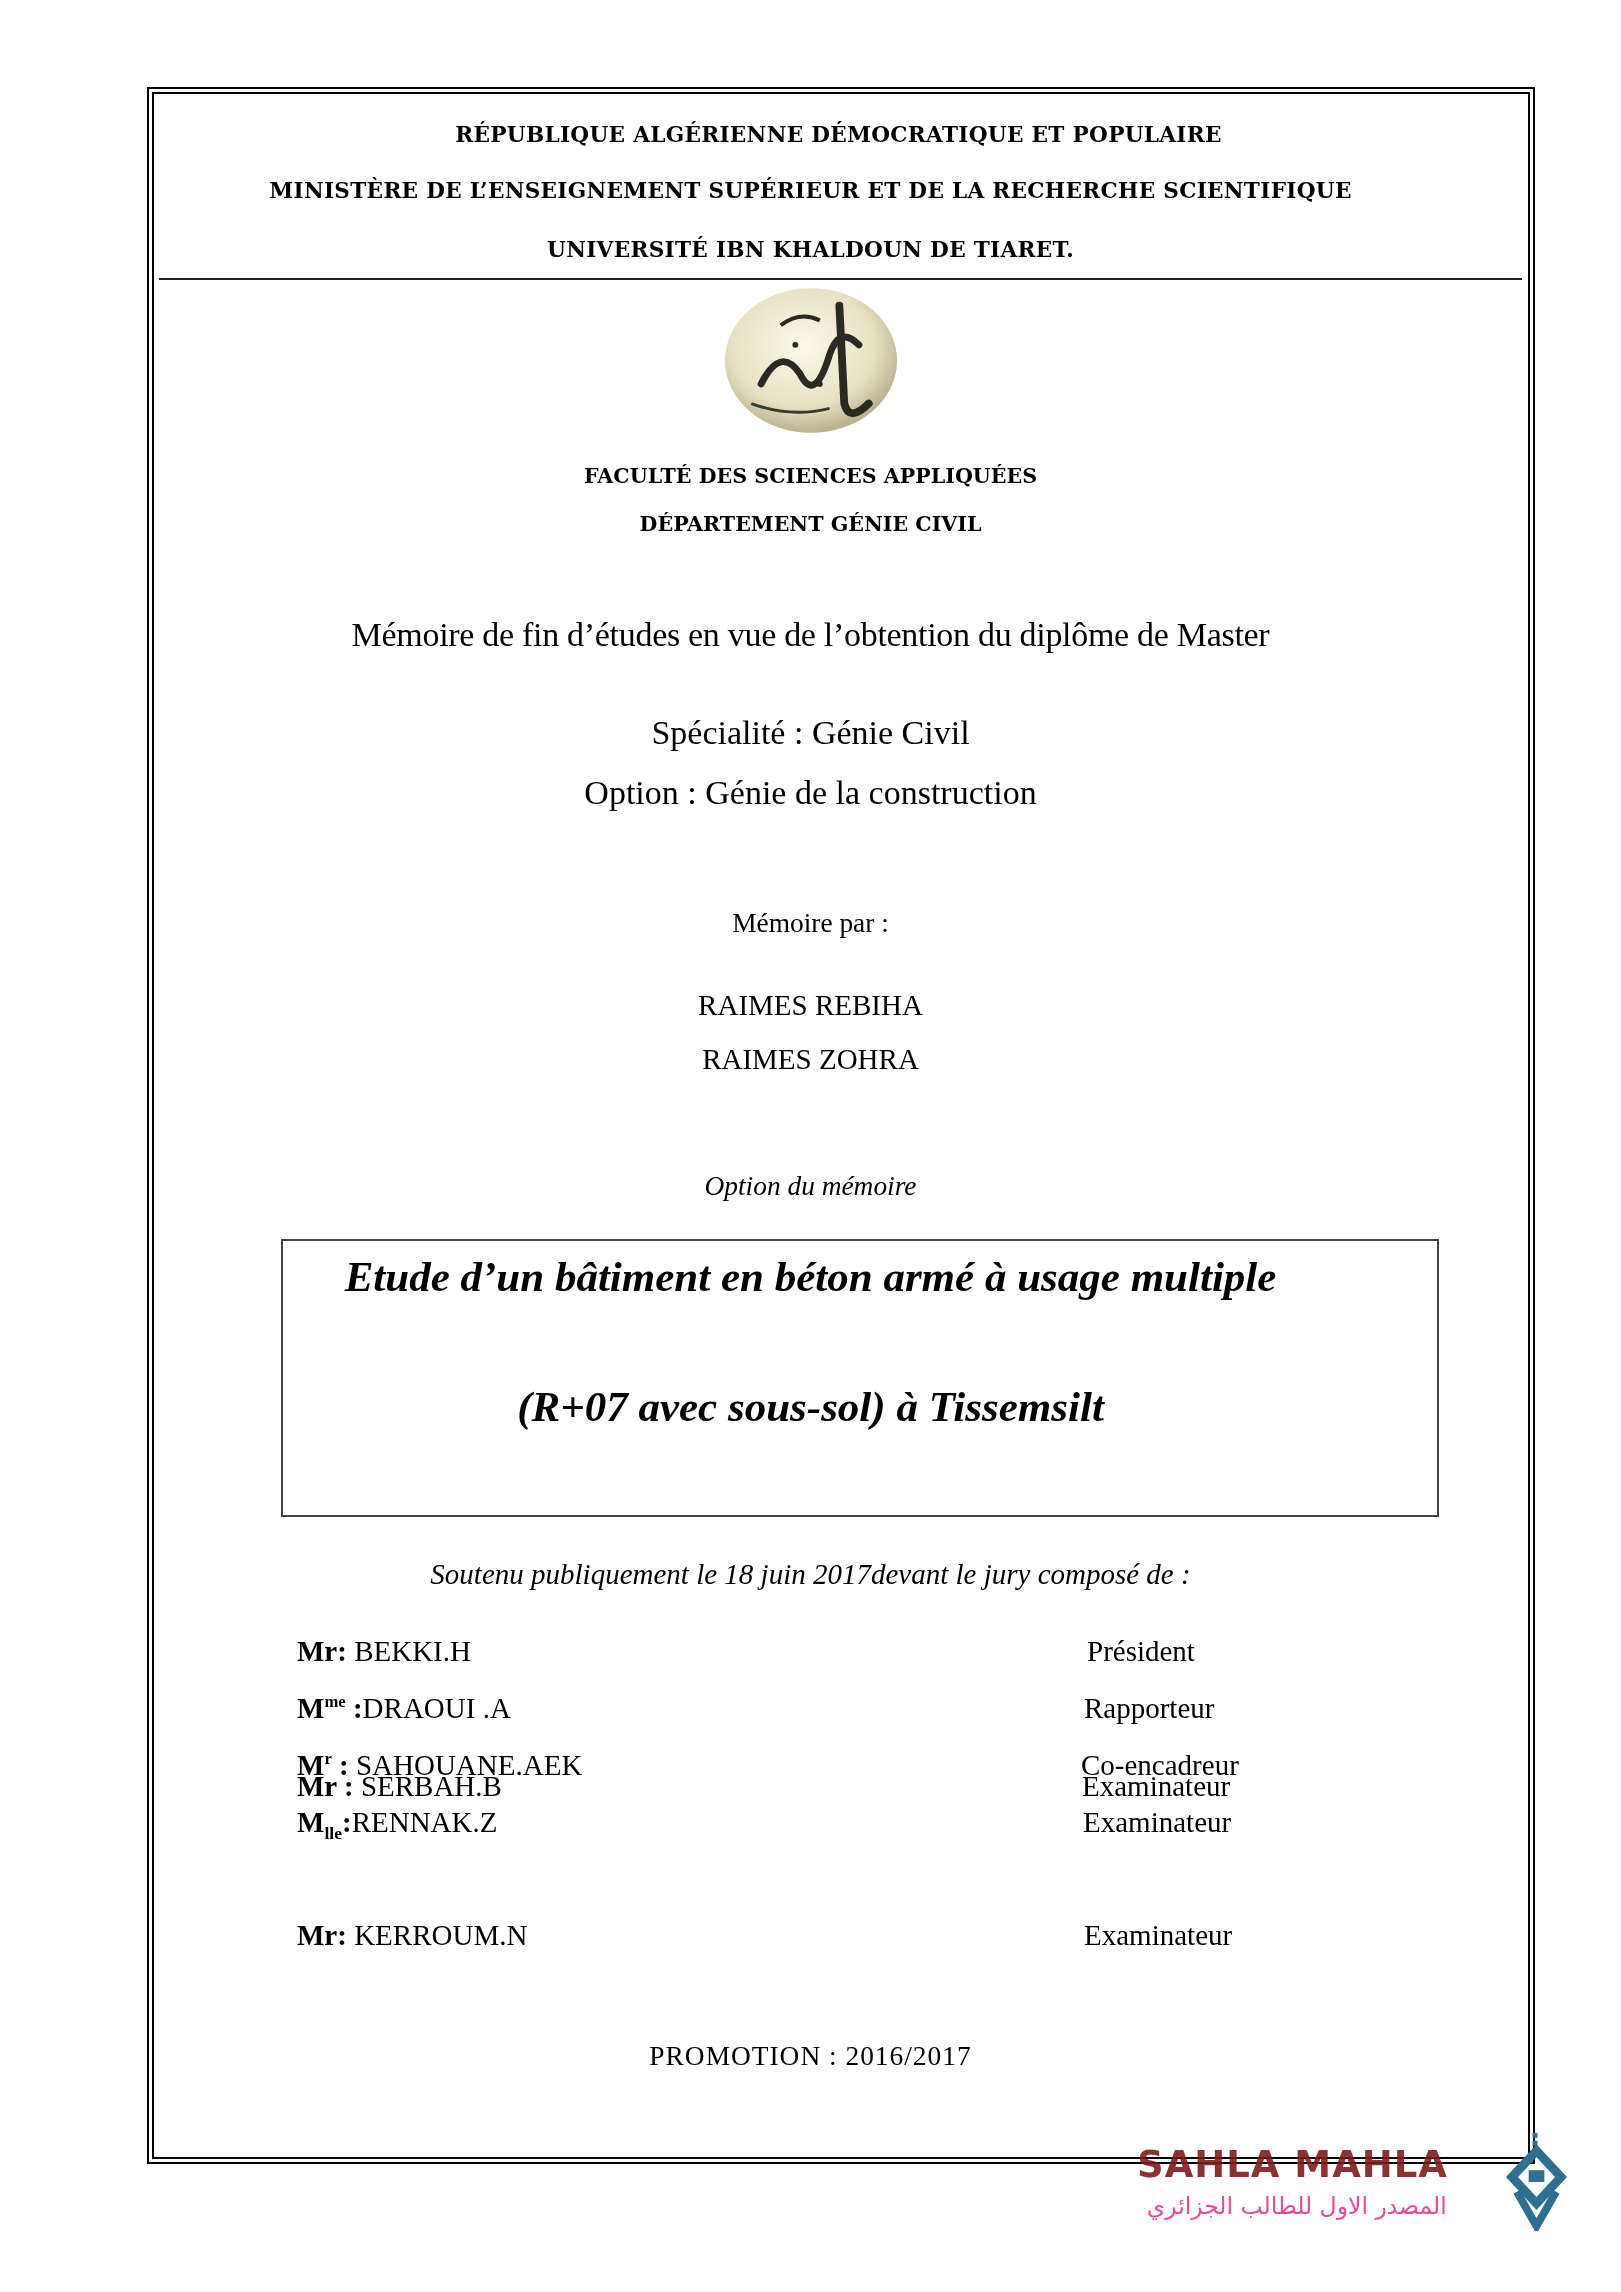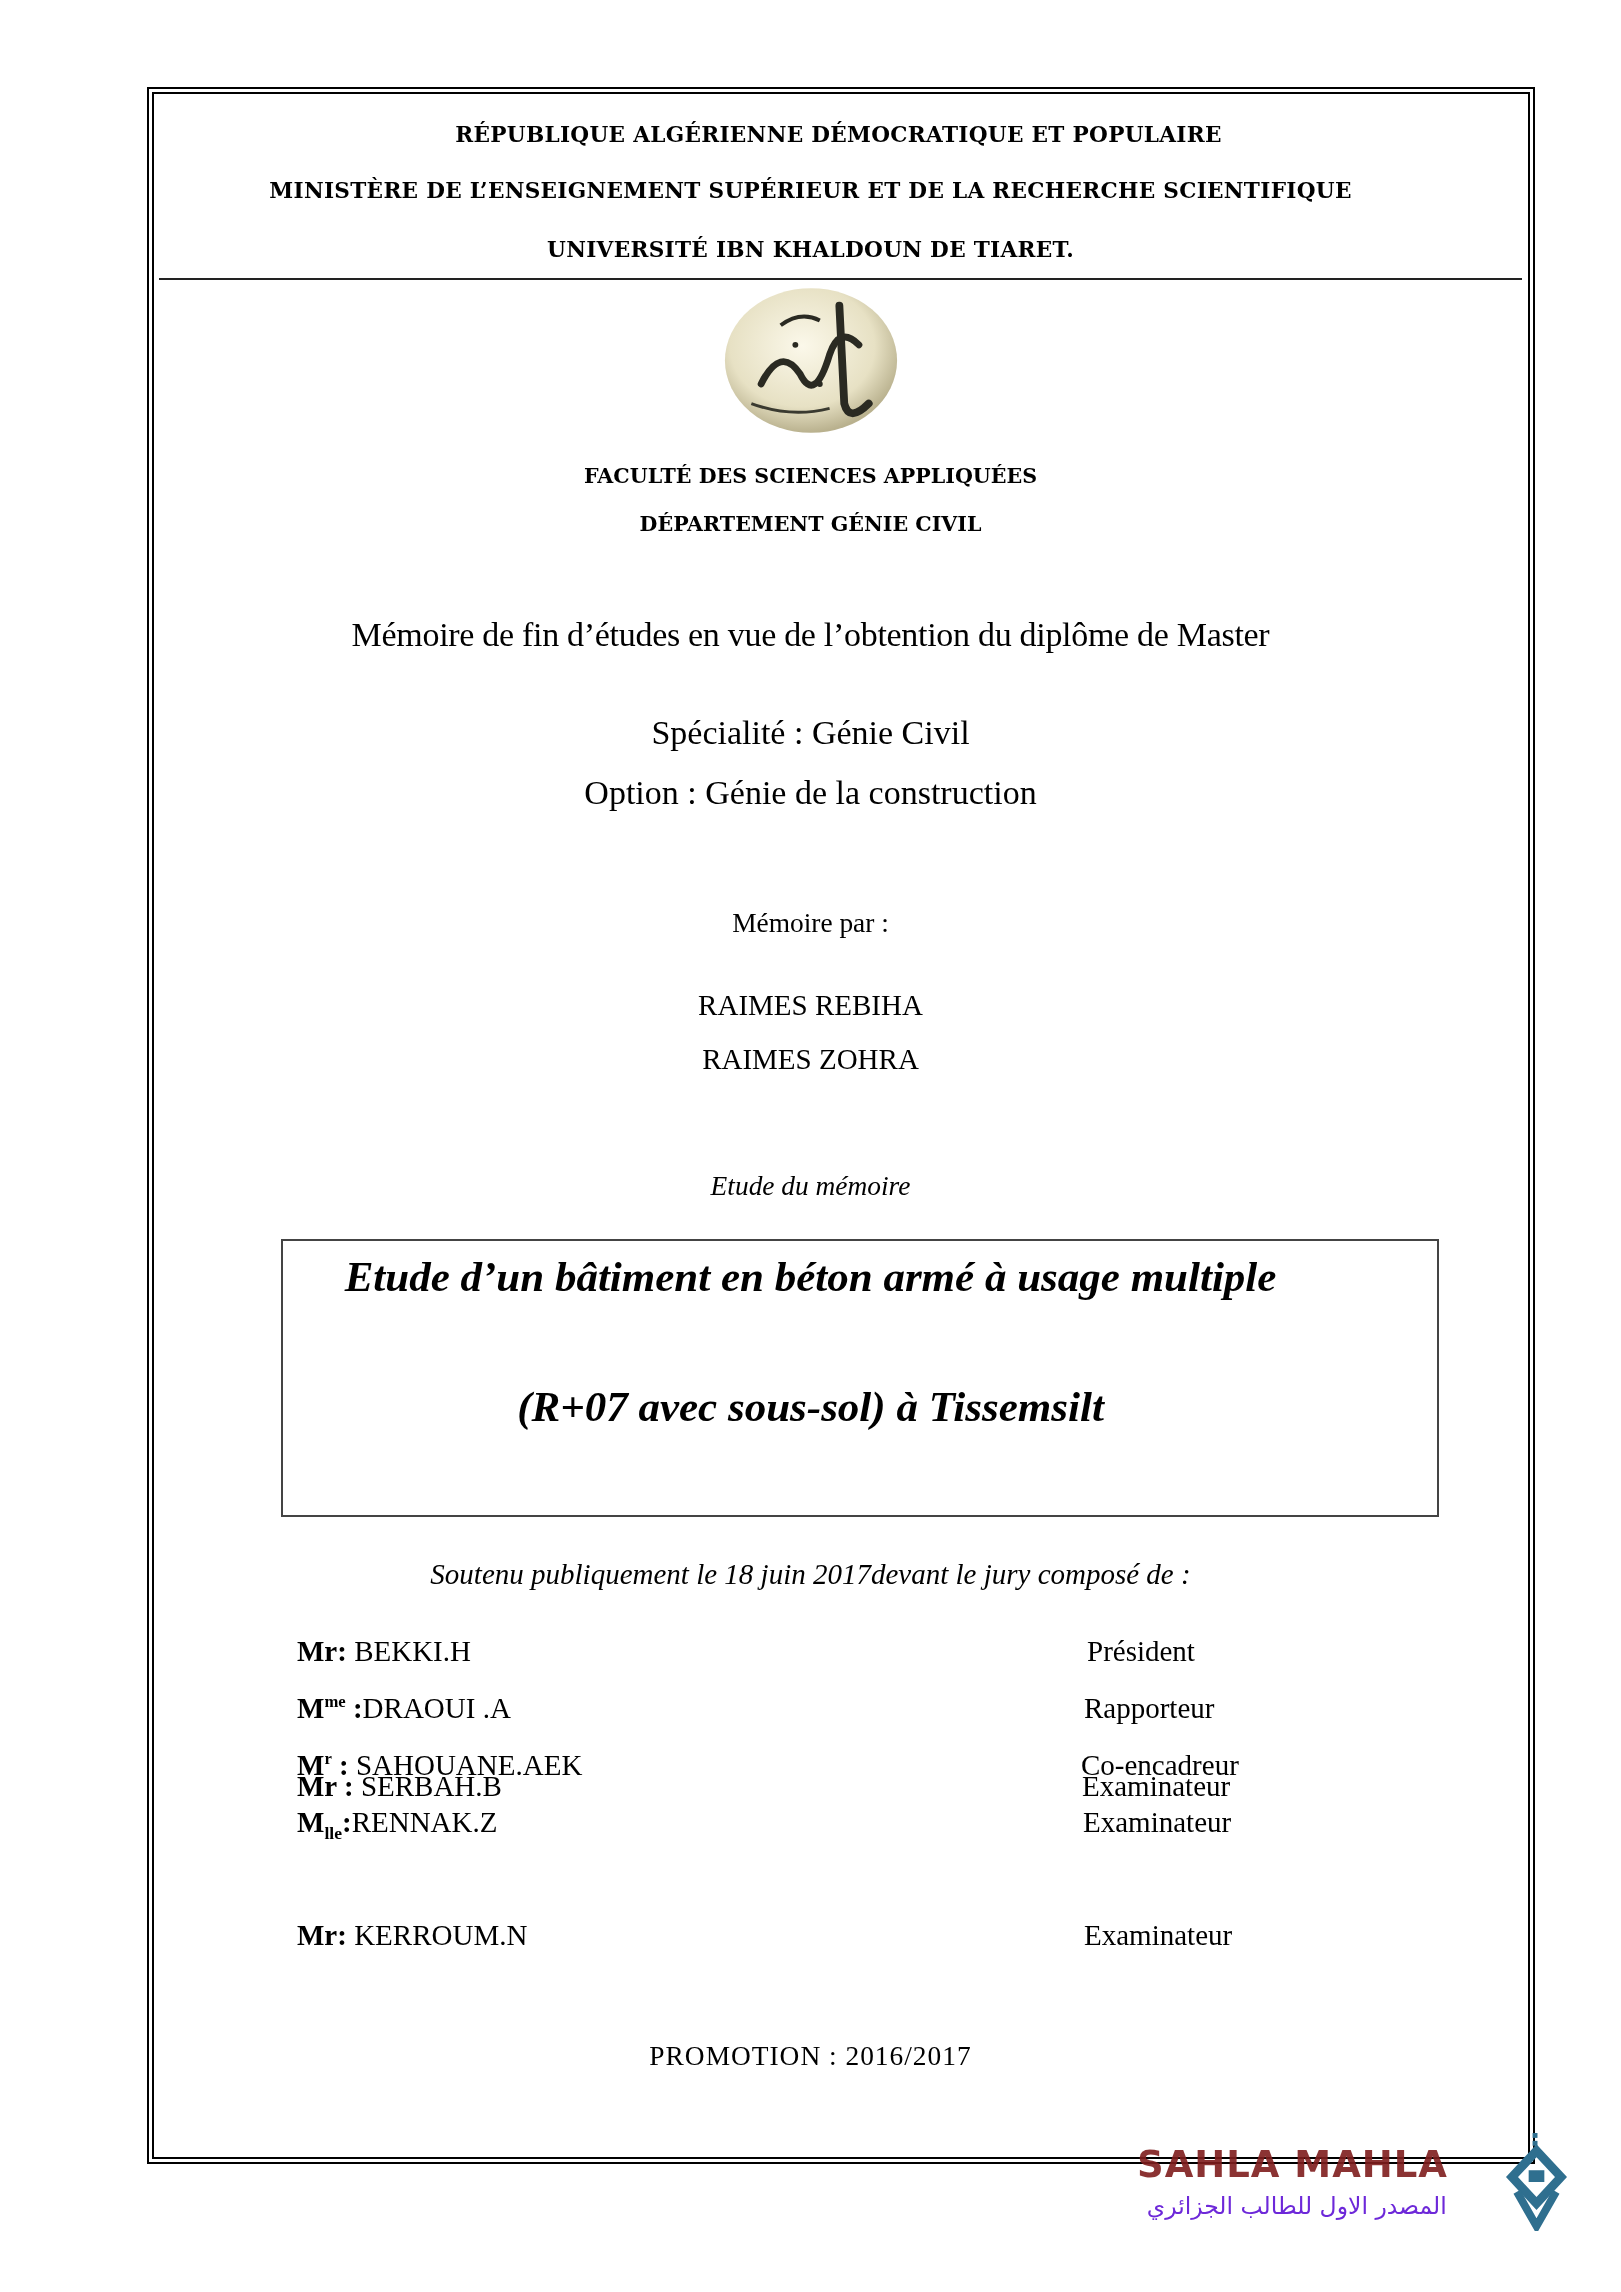--- a/index.html
+++ b/index.html
@@ -24,21 +24,21 @@
   .subject-line { font-weight: bold; font-style: italic; font-size: 43px; }
   .soutenu { font-style: italic; font-size: 29px; }
   .jury-row { position: absolute; left: 297px; width: 980px; height: 39px; font-size: 29px; white-space: nowrap; }
   .jury-title { font-weight: bold; }
   .jury-role { position: absolute; left: 784px; top: 0; }
   .promo { font-size: 27.4px; letter-spacing: 1px; }
   .wm { position: absolute; left: 1137px; top: 2143px; width: 412px; height: 98px; }
   .wm-text { position: absolute; left: 0; top: 0; font-family: "DejaVu Sans", sans-serif; font-weight: bold;
              font-size: 37px; color: #7f1d1d; opacity: 0.9; letter-spacing: 1px; }
   .wm-sub { position: absolute; left: 9.8px; top: 49px; font-family: "DejaVu Sans", sans-serif;
-            font-size: 23.5px; color: #6d28d9; direction: rtl; }
+            font-size: 23.5px; color: #ec4899; direction: rtl; }
 </style>
 </head>
 <body>
 
 <div class="frame-outer"></div>
 <div class="frame-inner"></div>
 
 <div class="abs hdr" style="top:122px;padding-left:28px;">RÉPUBLIQUE ALGÉRIENNE DÉMOCRATIQUE ET POPULAIRE</div>
 <div class="abs hdr" style="top:178px;">MINISTÈRE DE L’ENSEIGNEMENT SUPÉRIEUR ET DE LA RECHERCHE SCIENTIFIQUE</div>
 <div class="abs hdr" style="top:237px;">UNIVERSITÉ IBN KHALDOUN DE TIARET.</div>
@@ -67,21 +67,21 @@
 <div class="abs fac" style="top:512px;">DÉPARTEMENT GÉNIE CIVIL</div>
 
 <div class="abs memoire" style="top:616px;">Mémoire de fin d’études en vue de l’obtention du diplôme de Master</div>
 <div class="abs spec" style="top:714px;">Spécialité : Génie Civil</div>
 <div class="abs spec" style="top:774px;">Option : Génie de la construction</div>
 
 <div class="abs pres" style="top:908px;">Mémoire par :</div>
 <div class="abs names" style="top:989px;">RAIMES REBIHA</div>
 <div class="abs names" style="top:1043px;">RAIMES ZOHRA</div>
 
-<div class="abs sujet-label" style="top:1171px;">Etude du mémoire</div>
+<div class="abs sujet-label" style="top:1171px;">Option du mémoire</div>
 
 <div class="subject-box"></div>
 <div class="abs subject-line" style="top:1244px;margin-top:8px;">Etude d’un bâtiment en béton armé à usage multiple</div>
 <div class="abs subject-line" style="top:1382px;">(R+07 avec sous-sol) à Tissemsilt</div>
 
 <div class="abs soutenu" style="top:1558px;">Soutenu publiquement le 18 juin 2017devant le jury composé de :</div>
 
 <div class="jury-row" style="top:1635px;">
   <span class="jury-title">Mr:</span><span> BEKKI.H</span>
   <span class="jury-role" style="left:790px;">Président</span>

